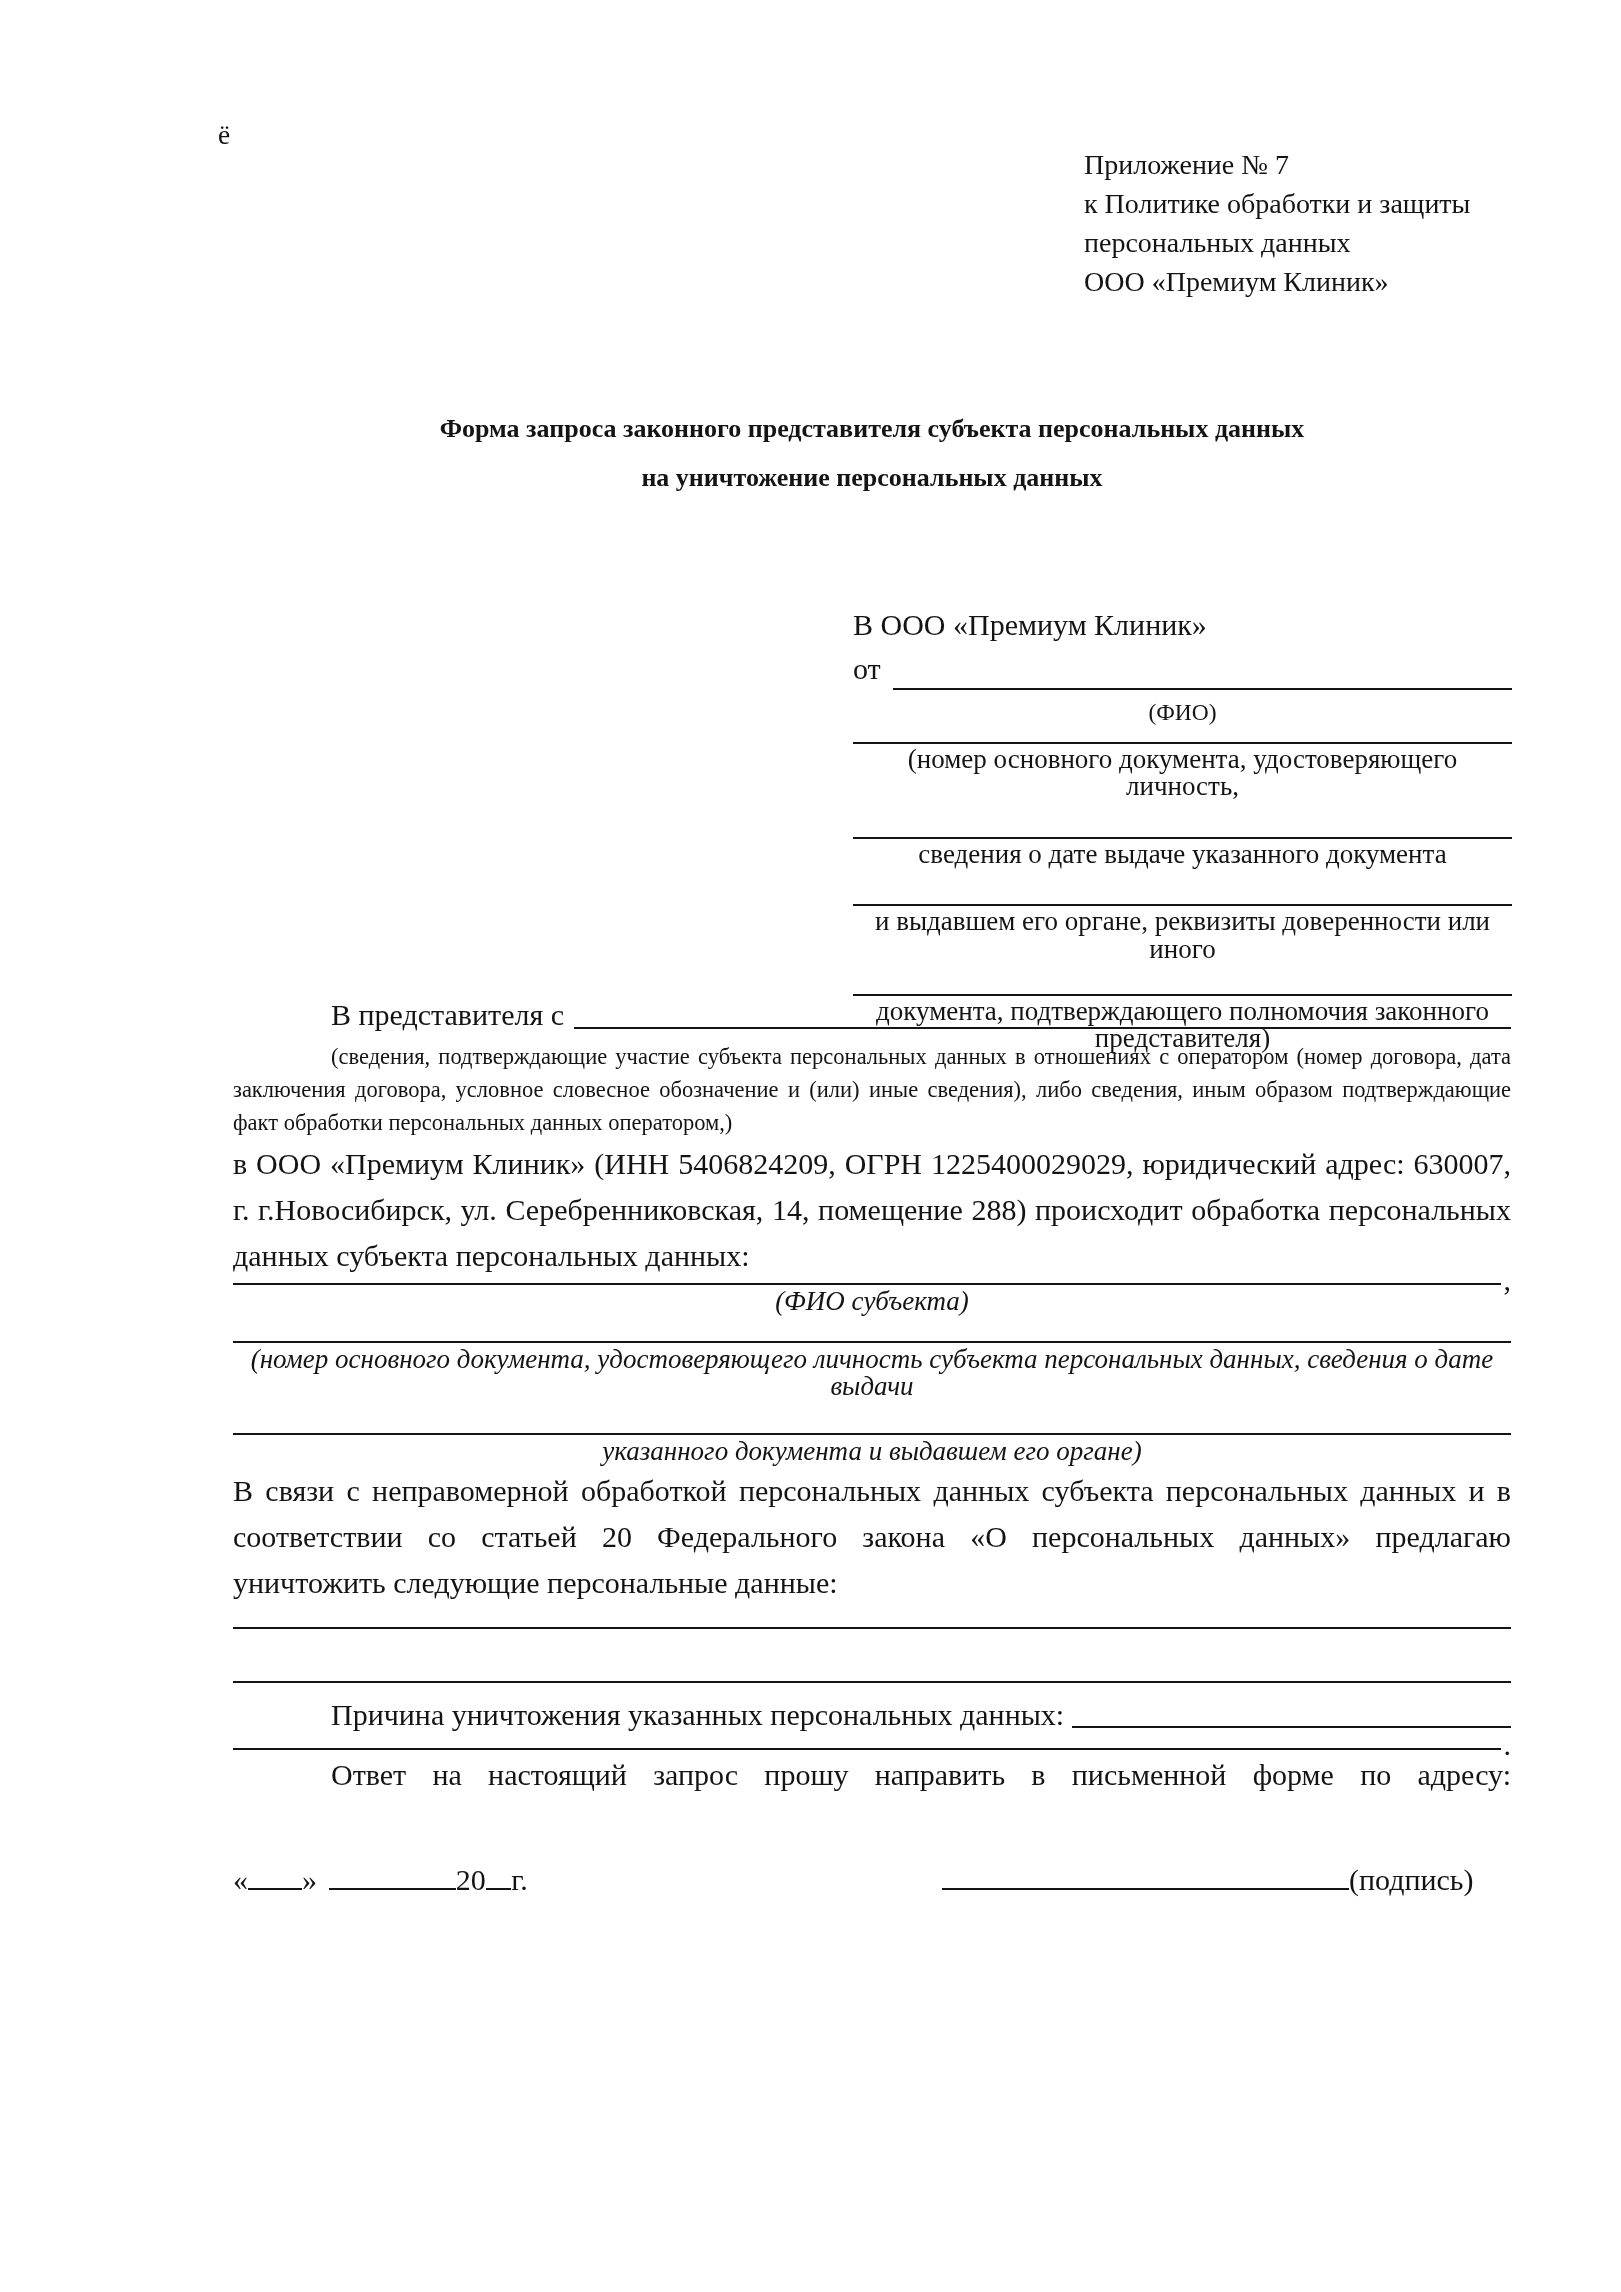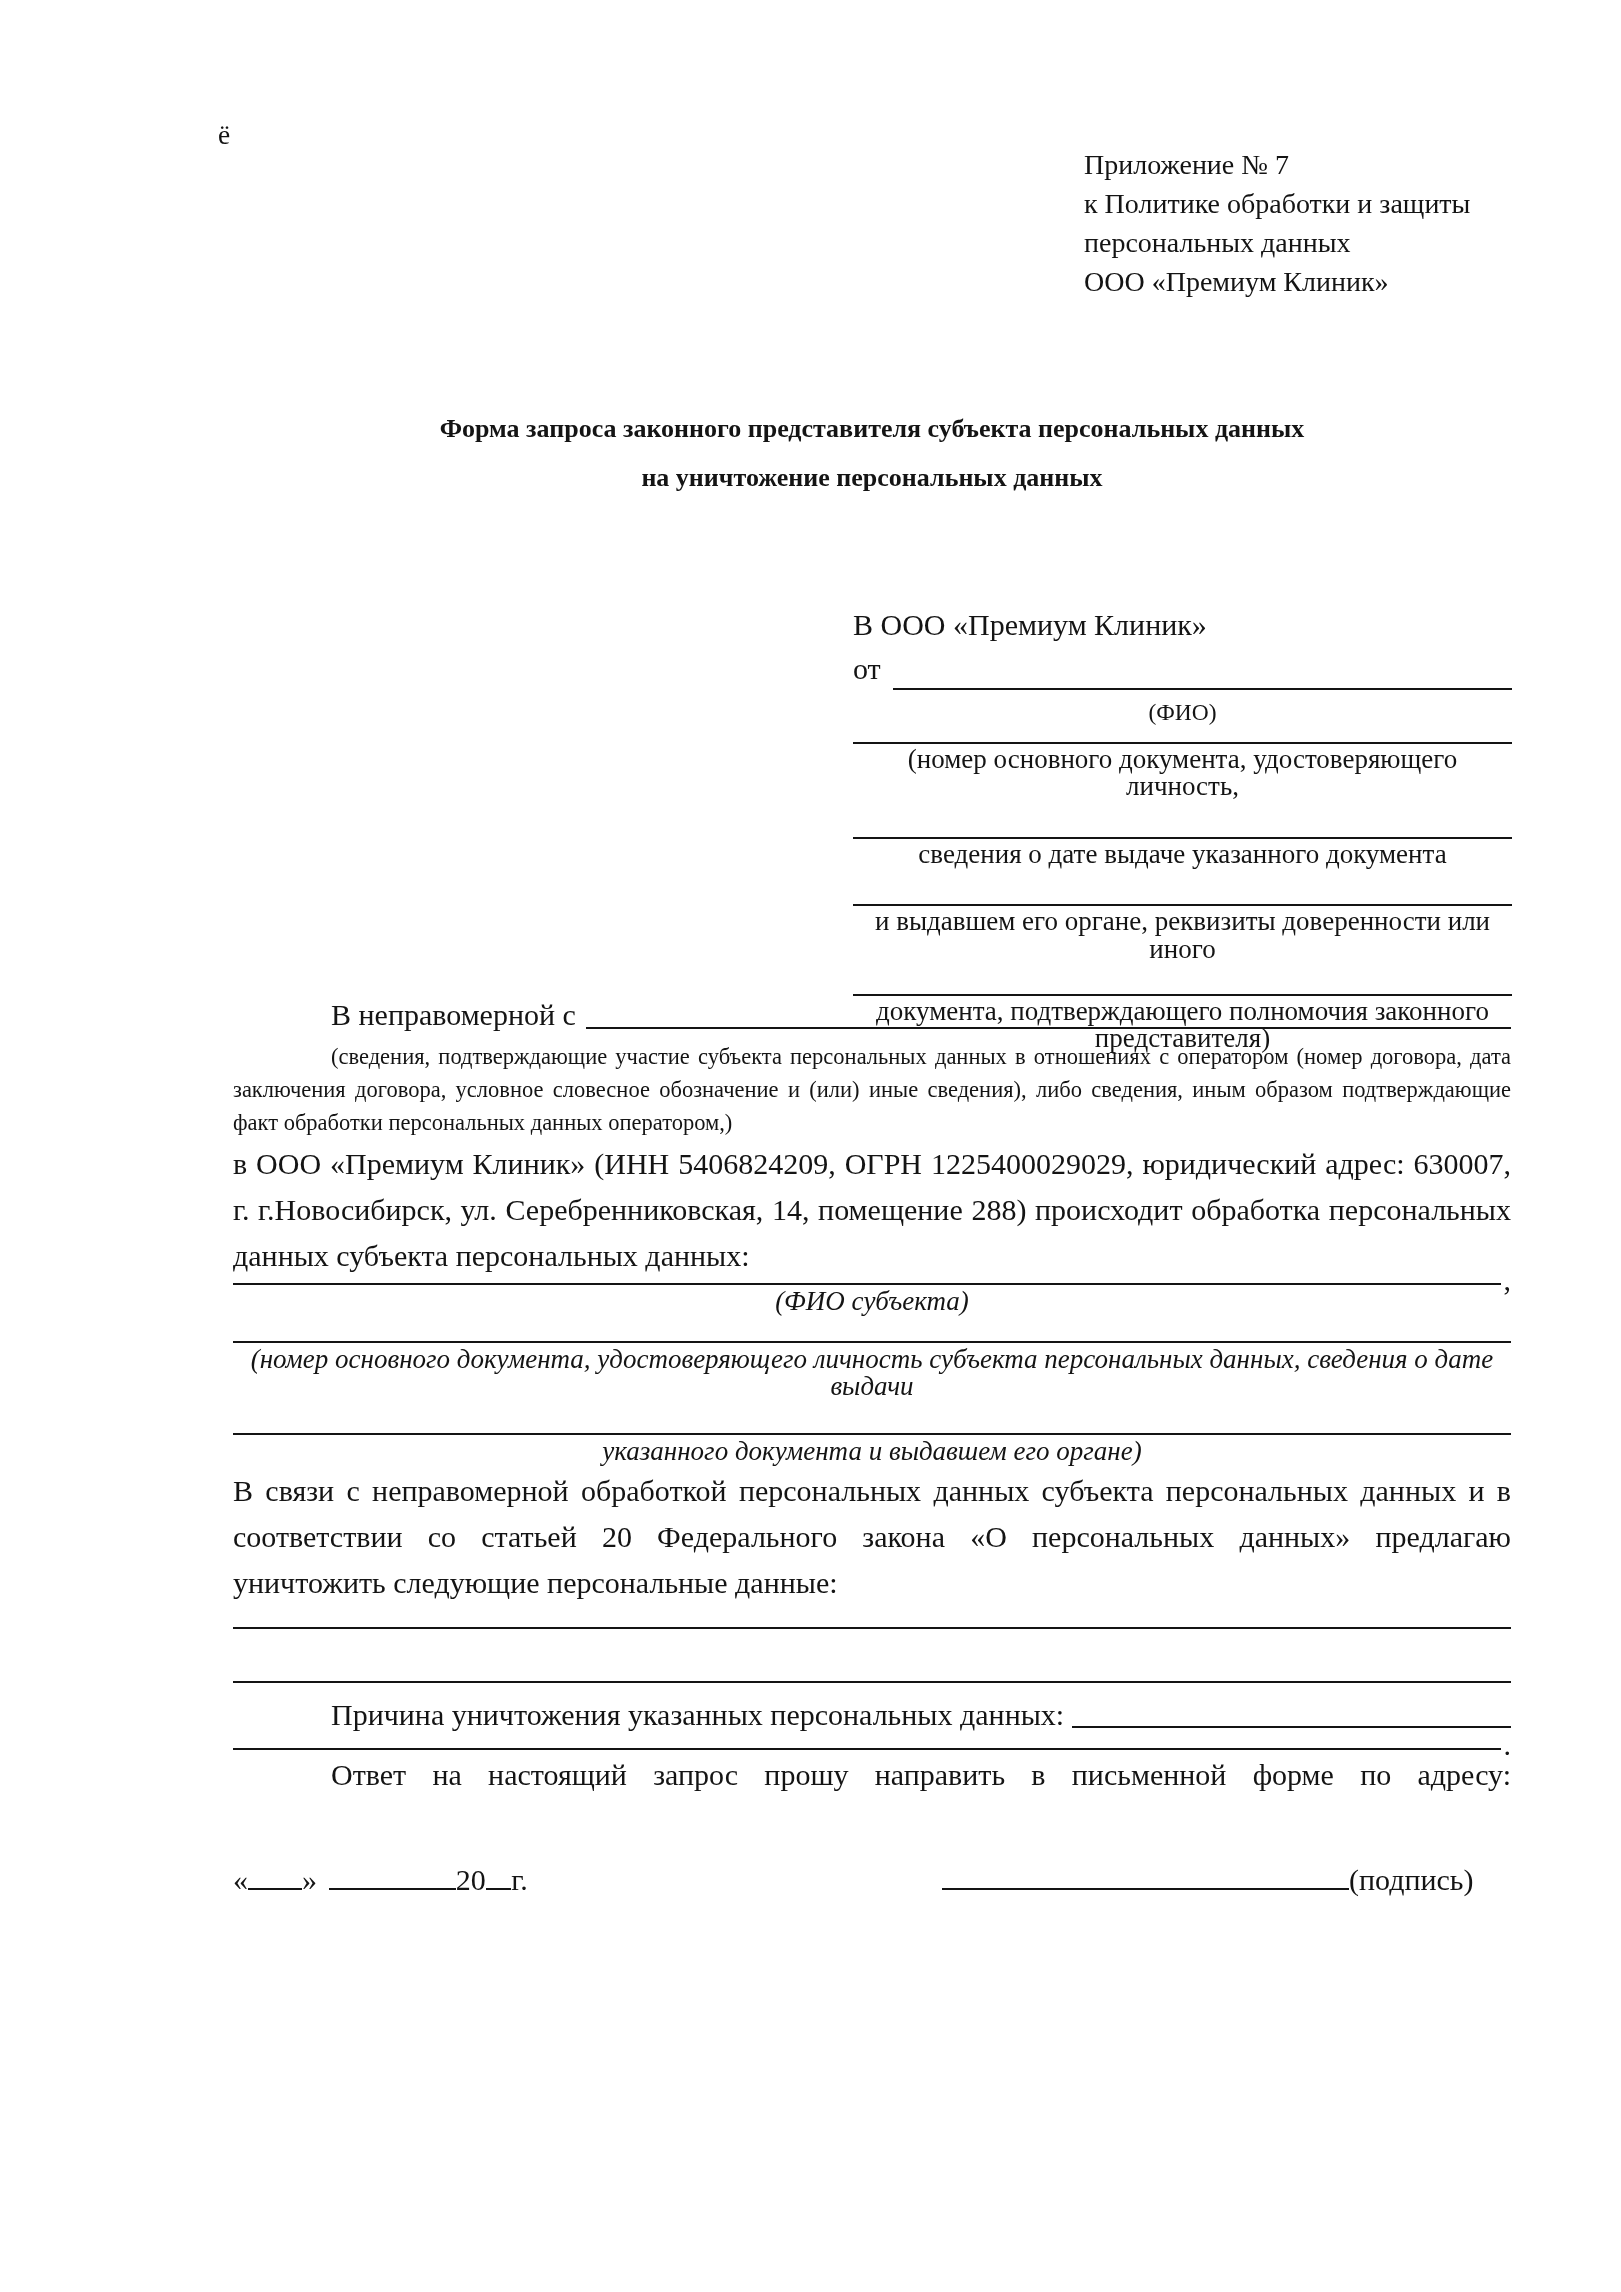--- a/index.html
+++ b/index.html
@@ -98,21 +98,21 @@
     </div>
     <div class="arow mt36">
       <div class="wline"></div>
       <div class="cap">документа, подтверждающего полномочия законного представителя)</div>
     </div>
   </div>
 
   <div class="docbody">
 
     <div class="acc">
-      <span class="lead">В неправомерной с</span>
+      <span class="lead">В представителя с</span>
       <span class="fill"></span>
     </div>
 
     <div class="note">(сведения, подтверждающие участие субъекта персональных данных в отношениях с оператором (номер договора, дата заключения договора, условное словесное обозначение и (или) иные сведения), либо сведения, иным образом подтверждающие факт обработки персональных данных оператором,)</div>
 
     <p class="para">в ООО «Премиум Клиник» (ИНН 5406824209, ОГРН 1225400029029, юридический адрес: 630007, г. г.Новосибирск, ул. Серебренниковская, 14, помещение 288) происходит обработка персональных данных субъекта персональных данных:</p>
 
     <div class="brow brow-subject">
       <div class="wl"></div>
       <span class="sfx">,</span>

